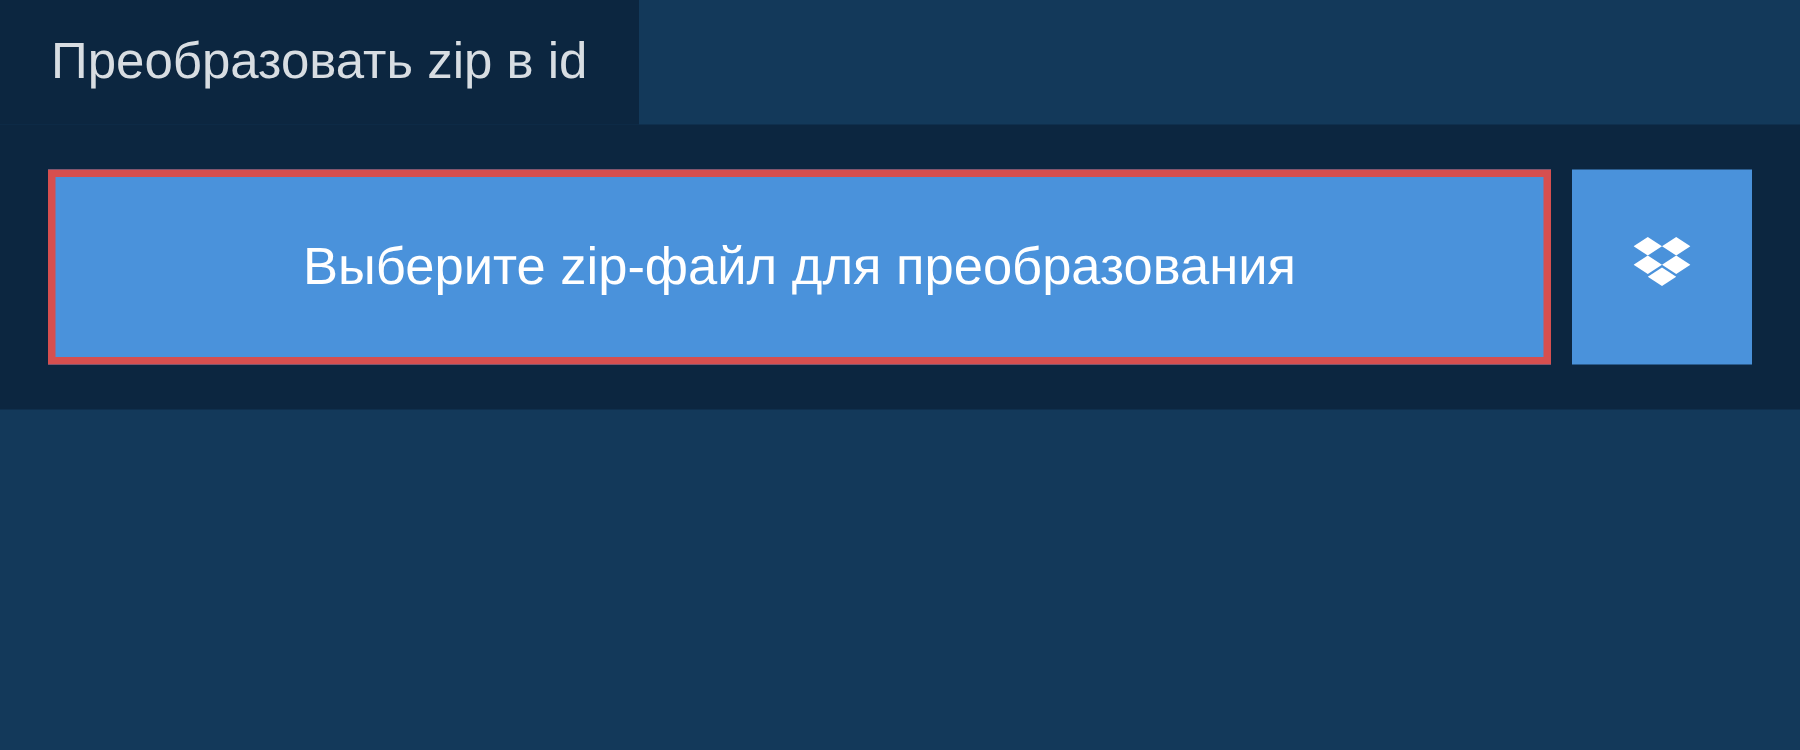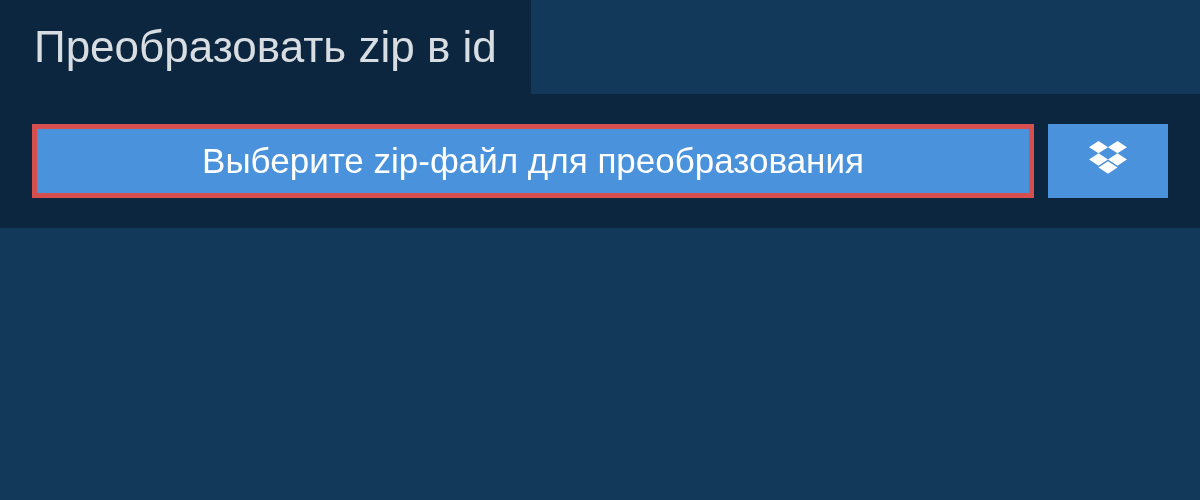--- a/index.html
+++ b/index.html
@@ -13,40 +13,40 @@
       background: #13395a;
       font-family: -apple-system, BlinkMacSystemFont, 'Segoe UI', Arial, sans-serif;
       overflow: hidden;
     }
     .tab-container {
       display: flex;
     }
     .tab {
       background: #0c2640;
       color: #d8dde2;
-      font-size: 44px;
+      font-size: 34px;
       font-weight: 300;
       padding: 22px 34px;
       display: inline-block;
     }
     .panel {
       background: #0c2640;
       padding: 30px 32px;
       display: flex;
       gap: 14px;
       align-items: stretch;
     }
     .file-select-button {
       flex: 1;
       background: #4a92db;
       border: 5px solid #d64f4f;
       color: #ffffff;
       font-size: 35px;
       font-weight: 300;
-      padding: 12px 20px;
+      padding: 40px 20px;
       text-align: center;
       cursor: pointer;
       display: flex;
       align-items: center;
       justify-content: center;
     }
     .dropbox-button {
       width: 120px;
       background: #4a92db;
       display: flex;

